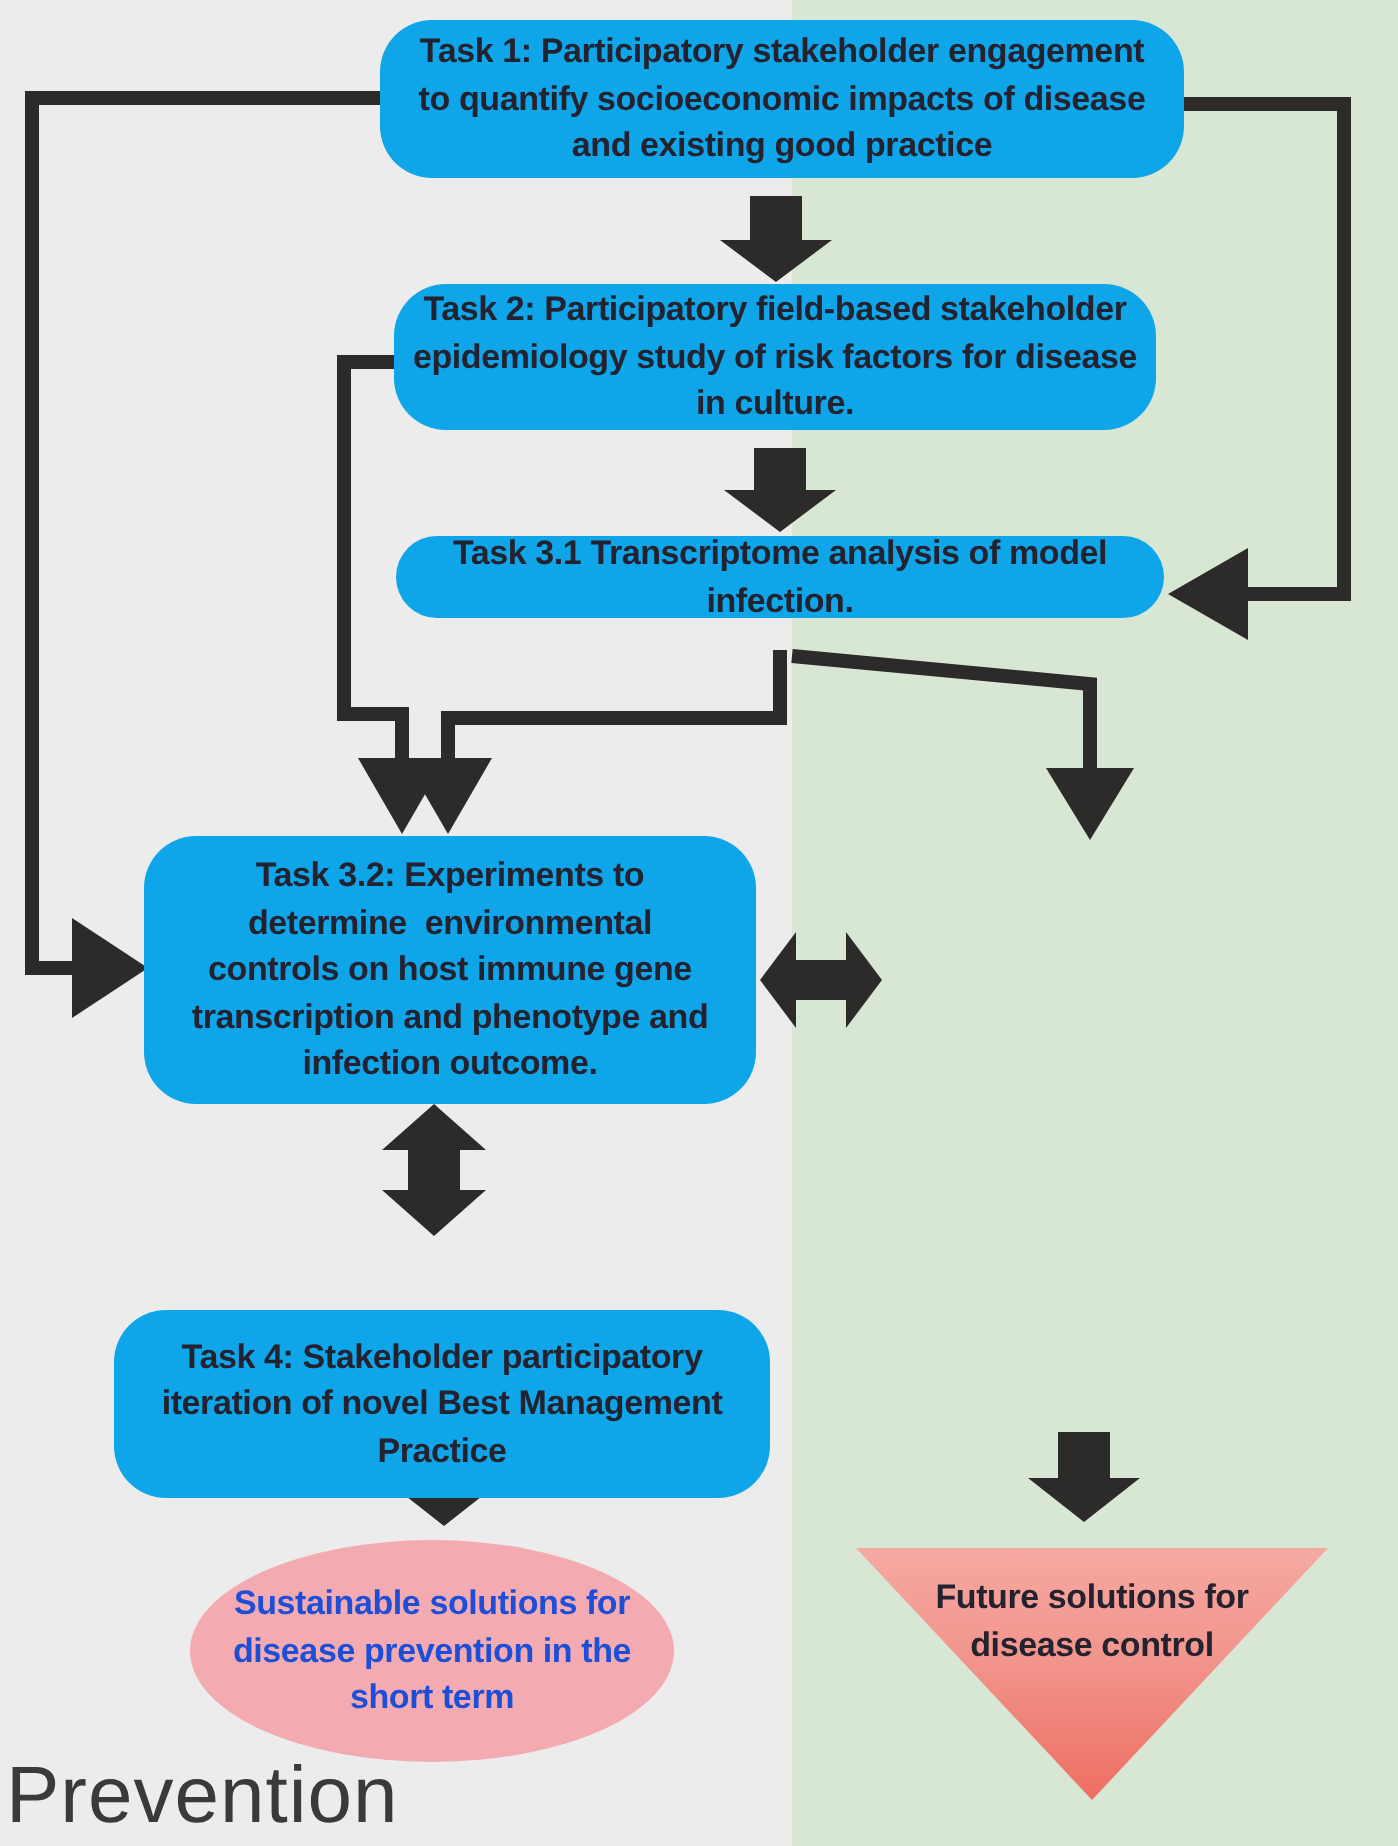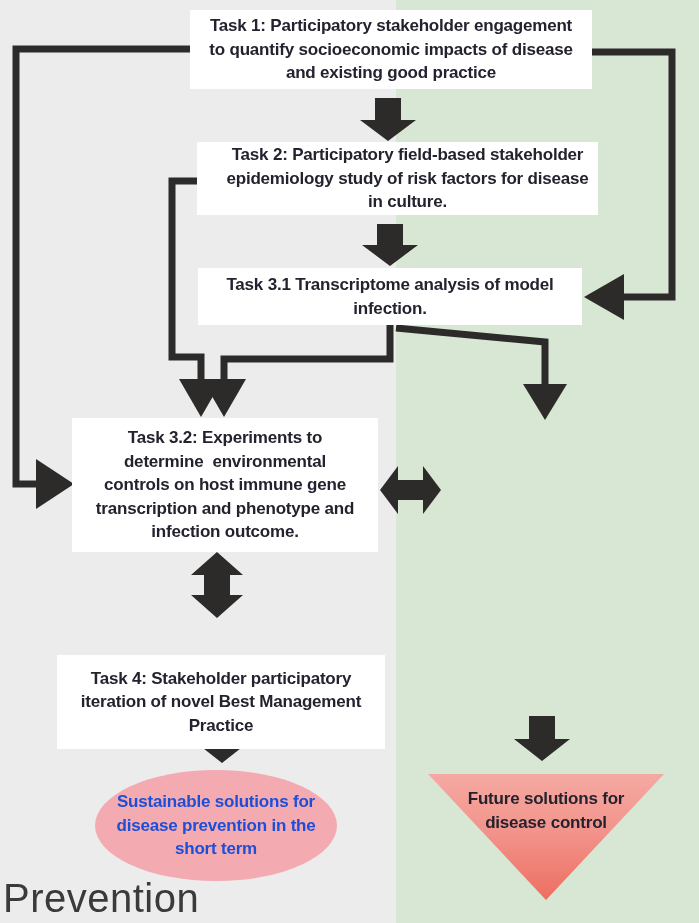--- a/index.html
+++ b/index.html
@@ -7,33 +7,34 @@
   .canvas{
     position:relative;width:699px;height:923px;overflow:hidden;
     background:#ececec;
   }
   .panel-right{
     position:absolute;left:396px;top:0;width:303px;height:923px;
     background:#d8e6d4;
   }
   .task-box{
     position:absolute;
-    background:#ffffff;
+    background:#0ea5e9;
     color:#24222e;
     font-weight:bold;
     font-size:17px;
     line-height:1.38;
     display:flex;align-items:center;justify-content:center;
     text-align:center;
     white-space:pre-wrap;
     letter-spacing:-0.2px;
+    border-radius:26px;
   }
   .box-task1{left:190px;top:10px;width:402px;height:79px;}
-  .box-task2{left:197px;top:142px;width:381px;height:73px;padding-left:20px;}
-  .box-task31{left:198px;top:268px;width:384px;height:57px;}
+  .box-task2{left:197px;top:142px;width:381px;height:73px;}
+  .box-task31{left:198px;top:268px;width:384px;height:41px;}
   .box-task32{left:72px;top:418px;width:306px;height:134px;}
   .box-task5{left:443px;top:423px;width:202px;height:289px;}
   .box-task4{left:57px;top:618px;width:328px;height:94px;margin-top:37px;}
   .outcome-ellipse{
     position:absolute;left:95px;top:770px;width:242px;height:111px;
     background:#f3abb1;border-radius:50%;
     display:flex;align-items:center;justify-content:center;text-align:center;
     color:#1d4ed8;font-weight:bold;font-size:17px;line-height:1.4;
     white-space:pre-wrap;letter-spacing:-0.2px;
   }

